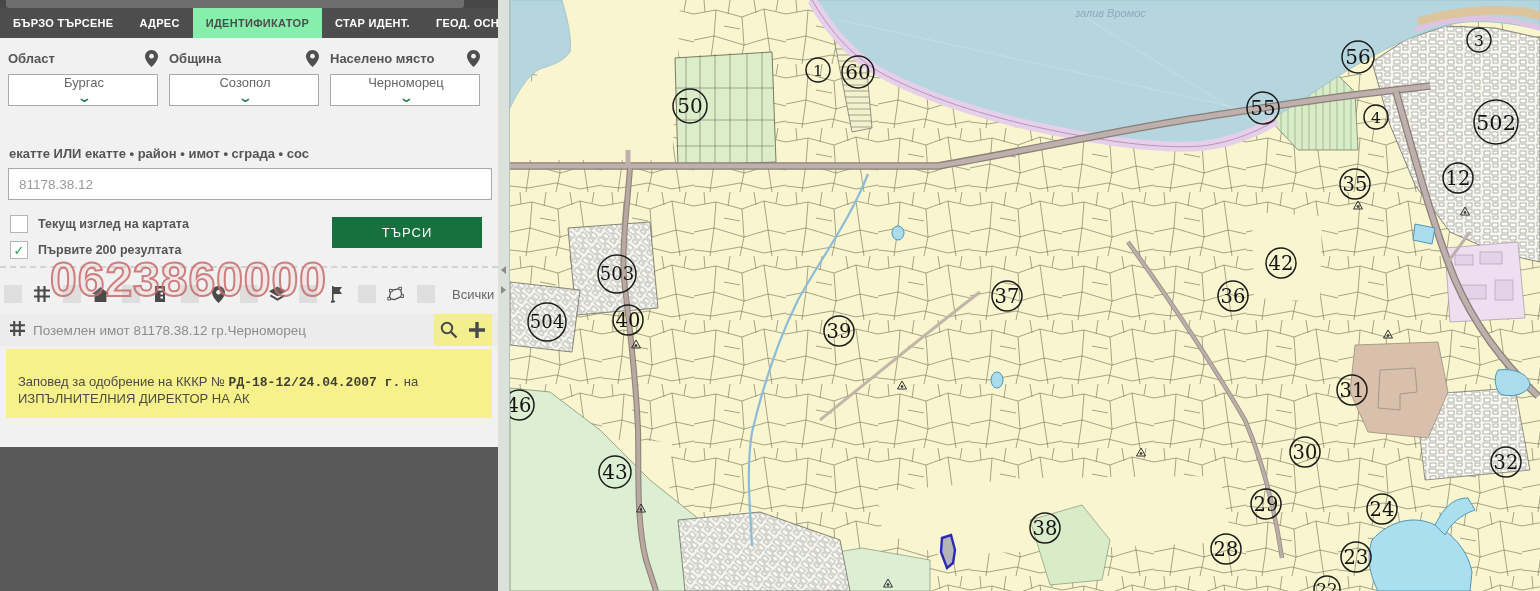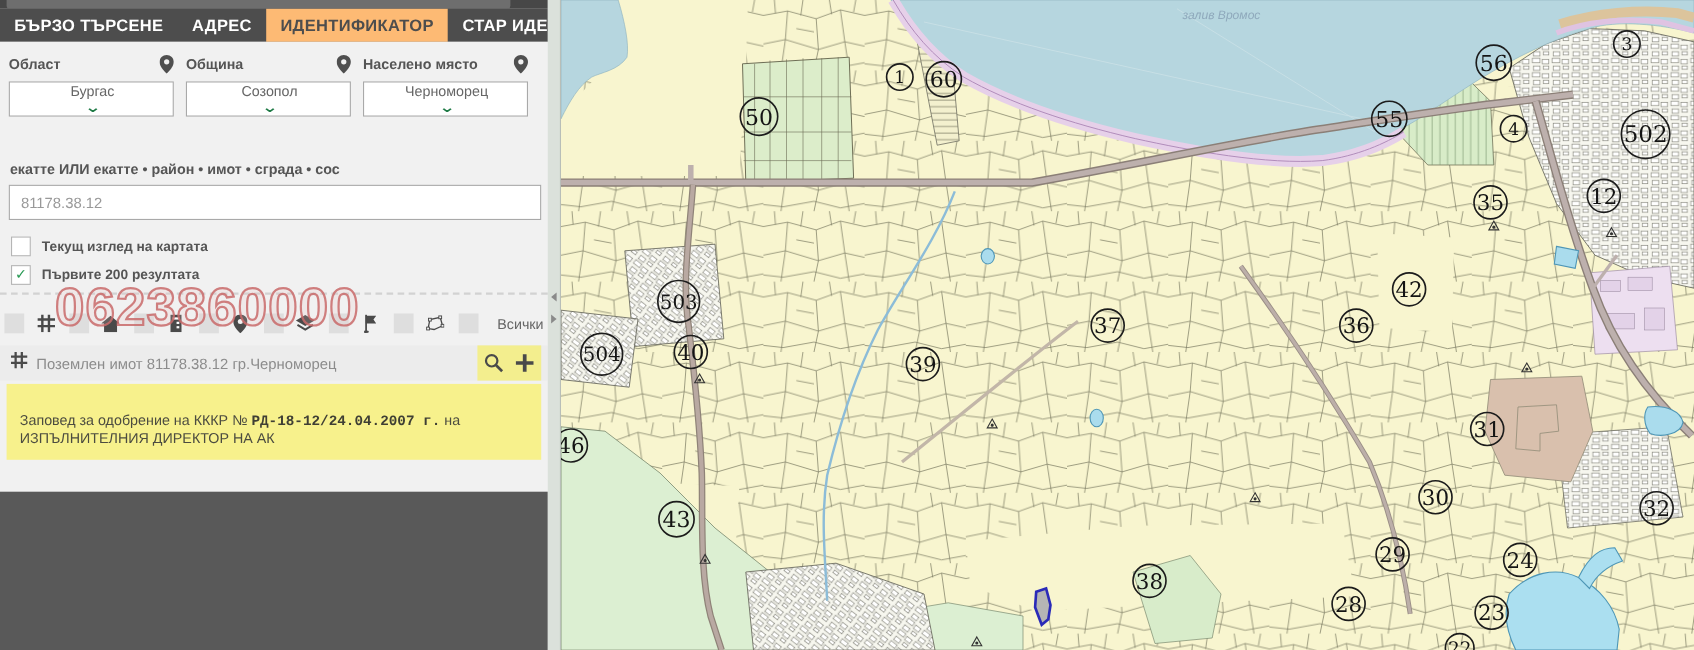--- a/index.html
+++ b/index.html
@@ -6,22 +6,22 @@
   body{
     width:1540px;height:591px;position:relative;overflow:hidden;
     font-family:"Liberation Sans","DejaVu Sans",sans-serif;
     background:#f1f1f1;
   }
   
   .sidebar{position:absolute;left:0;top:0;width:498px;height:591px;background:#f1f1f1;}
   .topstrip{position:absolute;left:0;top:0;width:498px;height:8px;background:#474747;}
   .topstrip .inset{position:absolute;left:6px;top:0;width:458px;height:8px;background:#6e6e6e;border-radius:0 0 3px 3px;}
   .tabs{position:absolute;left:0;top:8px;width:498px;height:30px;background:#4d4d4d;display:flex;align-items:stretch;}
-  .tab{color:#fff;font-size:15px;font-weight:bold;letter-spacing:.3px;display:flex;align-items:center;padding:14px 13px;cursor:pointer;white-space:nowrap;}
-  .tab.active{background:#fdba74;color:#4d4d4d;}
+  .tab{color:#fff;font-size:11px;font-weight:bold;letter-spacing:.3px;display:flex;align-items:center;padding:14px 13px;cursor:pointer;white-space:nowrap;}
+  .tab.active{background:#86efac;color:#4d4d4d;}
   .content{position:absolute;left:0;top:38px;width:498px;height:409px;background:#f1f1f1;}
   .field-col{position:absolute;top:8px;width:150px;}
   .field-label{font-size:13px;font-weight:bold;color:#555;display:flex;justify-content:space-between;align-items:center;height:24px;}
   .selectbox{margin-top:4px;height:30px;background:#fff;border:1px solid #a9a9a9;display:flex;align-items:center;justify-content:space-between;padding:0 8px 0 10px;cursor:pointer;flex-direction:column;}
   .selectbox .val{font-size:13px;color:#666;}
   .chev{color:#1e7a45;font-weight:bold;font-size:13px;transform:scaleX(1.4);}
   .id-label{position:absolute;left:9px;top:108px;font-size:13px;font-weight:bold;color:#555;}
   .id-input{position:absolute;left:8px;top:130px;width:462px;height:30px;border:1px solid #a9a9a9;background:#fff;font-size:13.5px;color:#999;padding:0 10px;font-family:"Liberation Sans",sans-serif;}
   .cbrow{position:absolute;left:10px;display:flex;align-items:center;gap:10px;}
   .cb{width:16px;height:16px;background:#fff;border:1px solid #b5b5b5;display:flex;align-items:center;justify-content:center;font-size:13px;font-weight:bold;color:#2a9a55;cursor:pointer;}
@@ -120,20 +120,21 @@
     <input class="id-input" value="81178.38.12" style="">
 
     <div class="cbrow" style="top:177px;">
       <span class="cb"></span>
       <span class="cblabel">Текущ изглед на картата</span>
     </div>
     <div class="cbrow" style="top:203px;">
       <span class="cb">✓</span>
       <span class="cblabel">Първите 200 резултата</span>
     </div>
+    <button class="search-btn">ТЪРСИ</button>
 
     <div class="dashes"></div>
 
     <div class="toolbar">
       <span class="tb-cb"></span>
       <span class="tb-ic">
         <svg width="16" height="16" viewBox="0 0 16 16">
             <path d="M4.5 0v16M10.5 0v16M0 4.5h16M0 10.5h16" stroke="#4a4a4a" stroke-width="2.2" fill="none"></path>
           </svg>
       </span>

